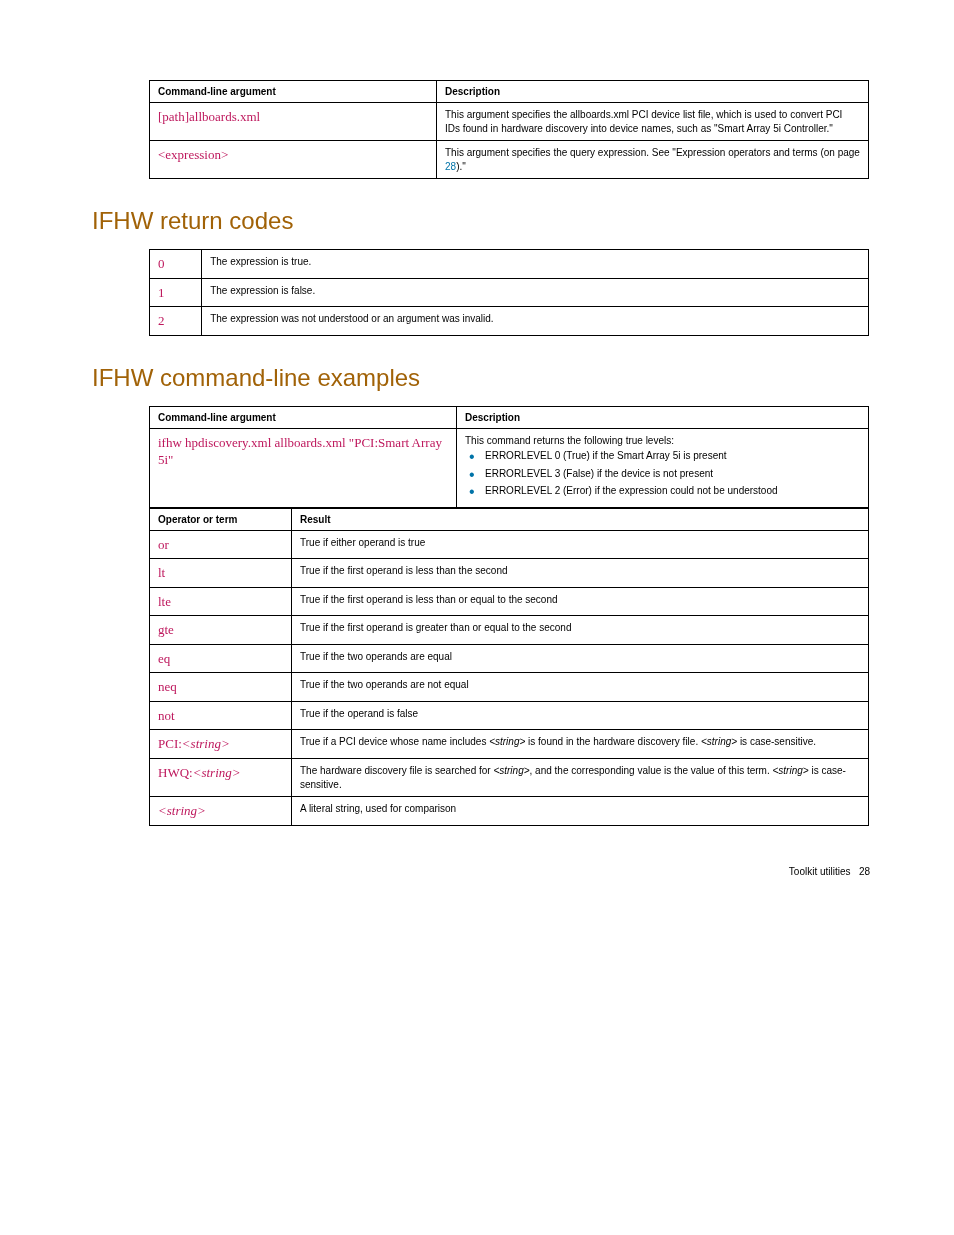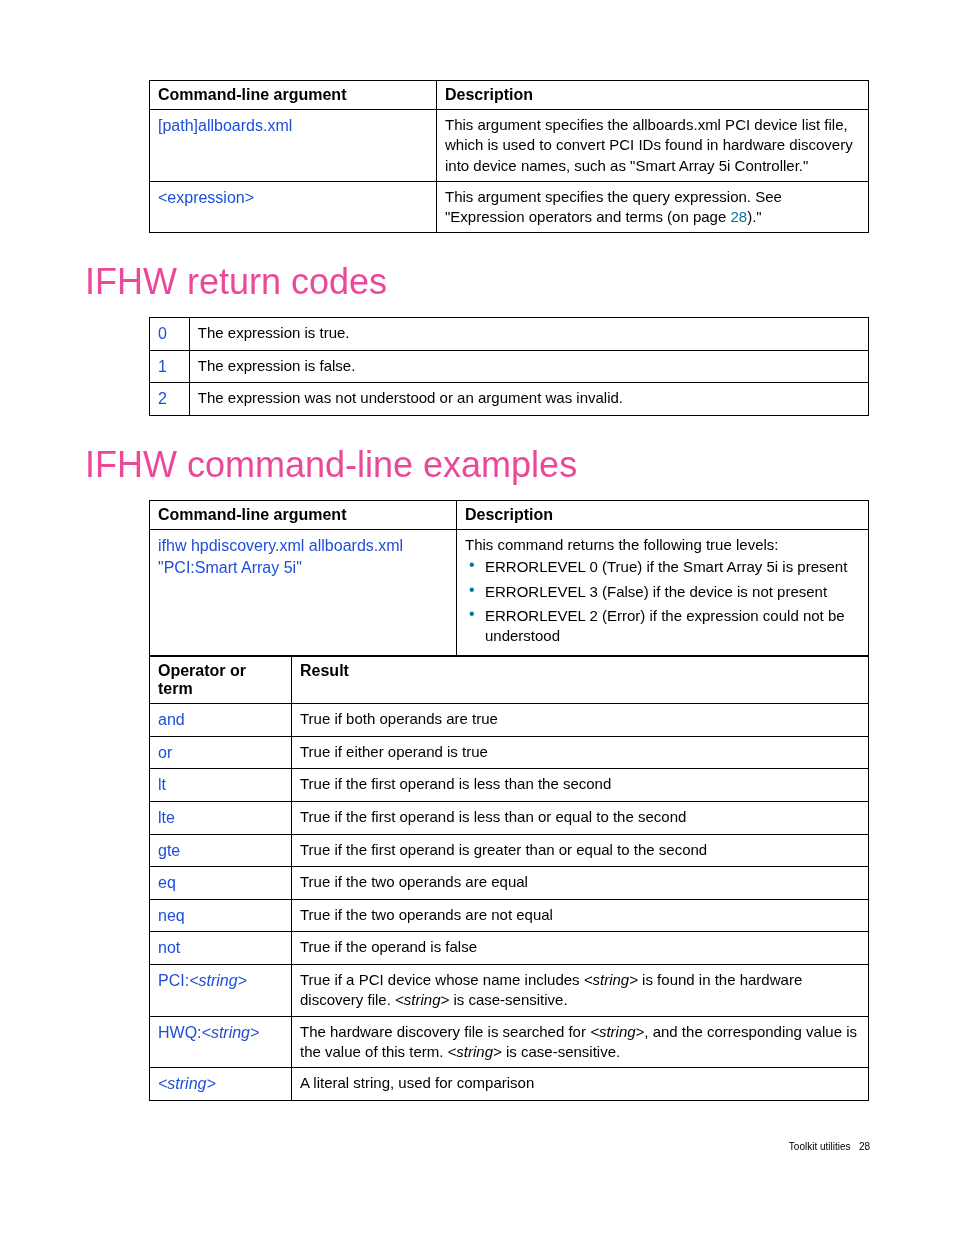--- a/index.html
+++ b/index.html
@@ -10,49 +10,49 @@
     color: #000;
     background: #fff;
     width: 954px;
   }
   .page {
     padding: 80px 84px 30px 84px;
   }
   h2 {
     font-family: Arial, Helvetica, sans-serif;
     font-weight: normal;
-    color: #ec4899;
-    font-size: 36px;
-    margin: 28px 0 14px 1px;
+    color: #a16207;
+    font-size: 24px;
+    margin: 28px 0 14px 8px;
   }
   table {
     border-collapse: collapse;
     width: 720px;
     margin-left: 65px;
     margin-bottom: 0;
   }
   th {
     text-align: left;
     font-weight: bold;
     padding: 5px 8px 5px 8px;
     border: 1px solid #000;
     vertical-align: top;
-    font-size: 16px;
+    font-size: 10px;
   }
   td {
     padding: 5px 8px 5px 8px;
     border: 1px solid #000;
     vertical-align: top;
-    font-size: 15px;
+    font-size: 10px;
     line-height: 1.35;
   }
   .mono {
-    font-family: Liberation Sans, sans-serif;
-    font-size: 16px;
-    color: #1d4ed8;
+    font-family: Liberation Serif, serif;
+    font-size: 13px;
+    color: #be185d;
   }
   .link {
     color: #0073a8;
   }
   ul.bullets {
     margin: 2px 0 0 0;
     padding-left: 20px;
     list-style: none;
   }
   ul.bullets li {
@@ -144,24 +144,20 @@
     </table>
 
 
   <table>
     <tbody>
         <tr>
       <th class="col-narrow-2">Operator or term</th>
       <th>Result</th>
     </tr>
     <tr>
-          <td class="mono">and</td>
-          <td>True if both operands are true</td>
-        </tr>
-    <tr>
           <td class="mono">or</td>
           <td>True if either operand is true</td>
         </tr>
     <tr>
           <td class="mono">lt</td>
           <td>True if the first operand is less than the second</td>
         </tr>
     <tr>
           <td class="mono">lte</td>
           <td>True if the first operand is less than or equal to the second</td>

